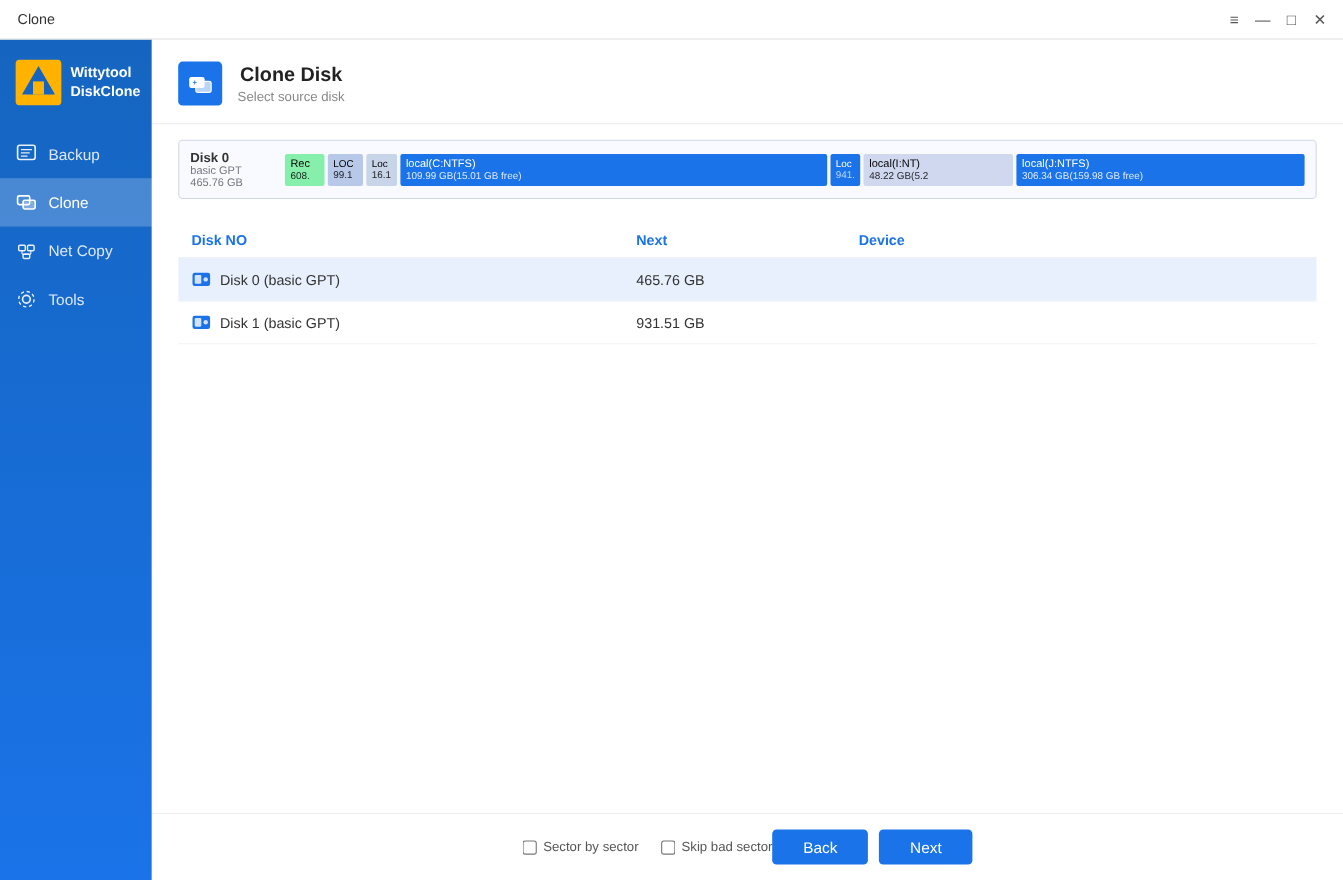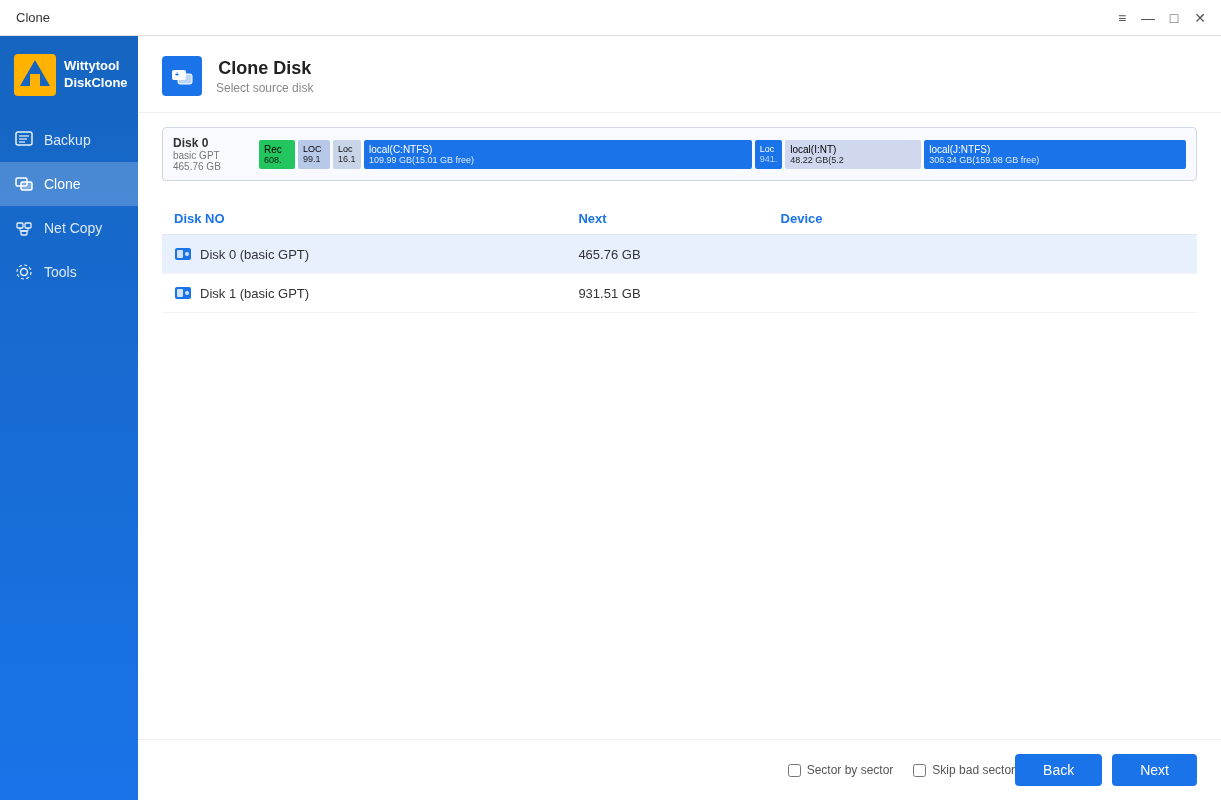--- a/index.html
+++ b/index.html
@@ -179,21 +179,21 @@
     .disk-partition {
       display: flex;
       flex-direction: column;
       justify-content: center;
       padding: 4px 5px;
       border-radius: 2px;
       font-size: 10px;
       min-width: 28px;
     }
     .disk-partition.recovery {
-      background: #22c55e;
+      background: #86efac;
       width: 36px;
     }
     .disk-partition.efi-small {
       background: #b8c8e8;
       width: 20px;
     }
     .disk-partition.local-c {
       background: #1a73e8;
       flex: 3;
       color: white;
@@ -257,21 +257,21 @@
       width: 18px;
       height: 18px;
       flex-shrink: 0;
     }
 
     
     .bottom-controls {
       padding: 14px 24px;
       display: flex;
       align-items: center;
-      justify-content: flex-end;
+      justify-content: center;
       border-top: 1px solid #eee;
     }
     .checkbox-group {
       display: flex;
       gap: 20px;
     }
     .checkbox-item {
       display: flex;
       align-items: center;
       gap: 6px;

